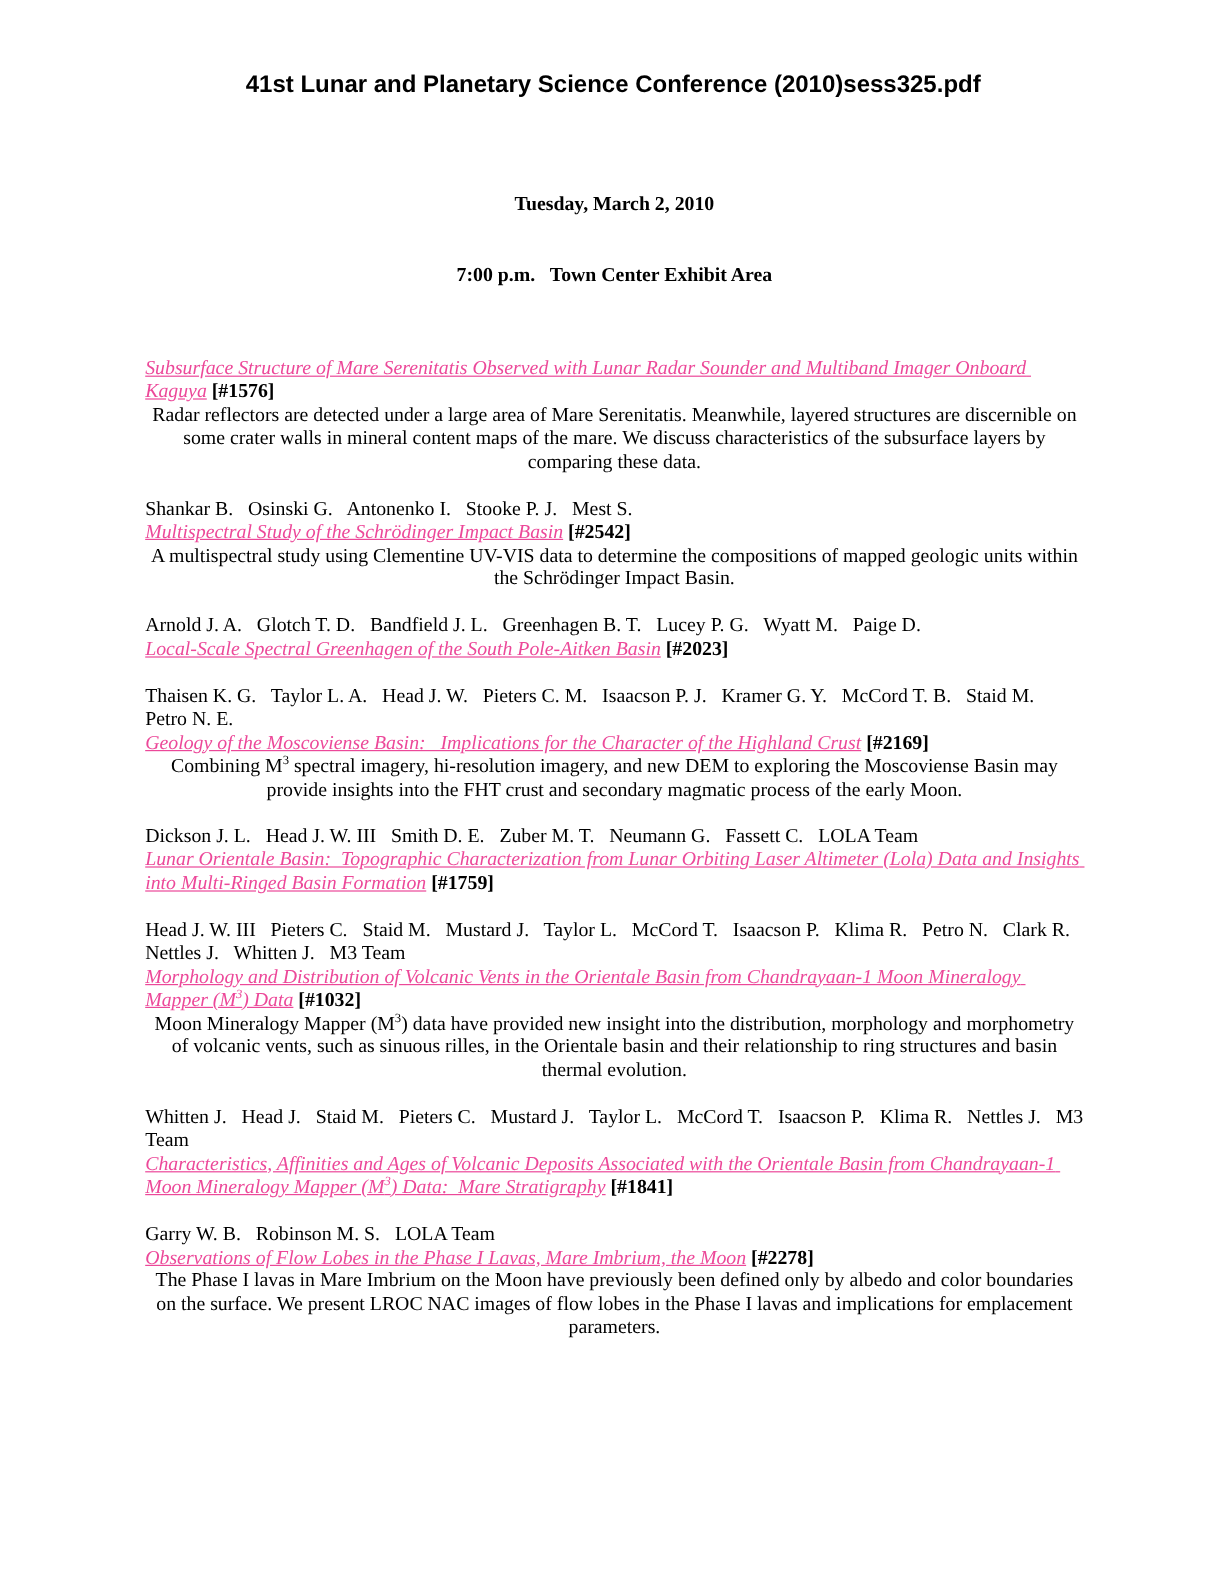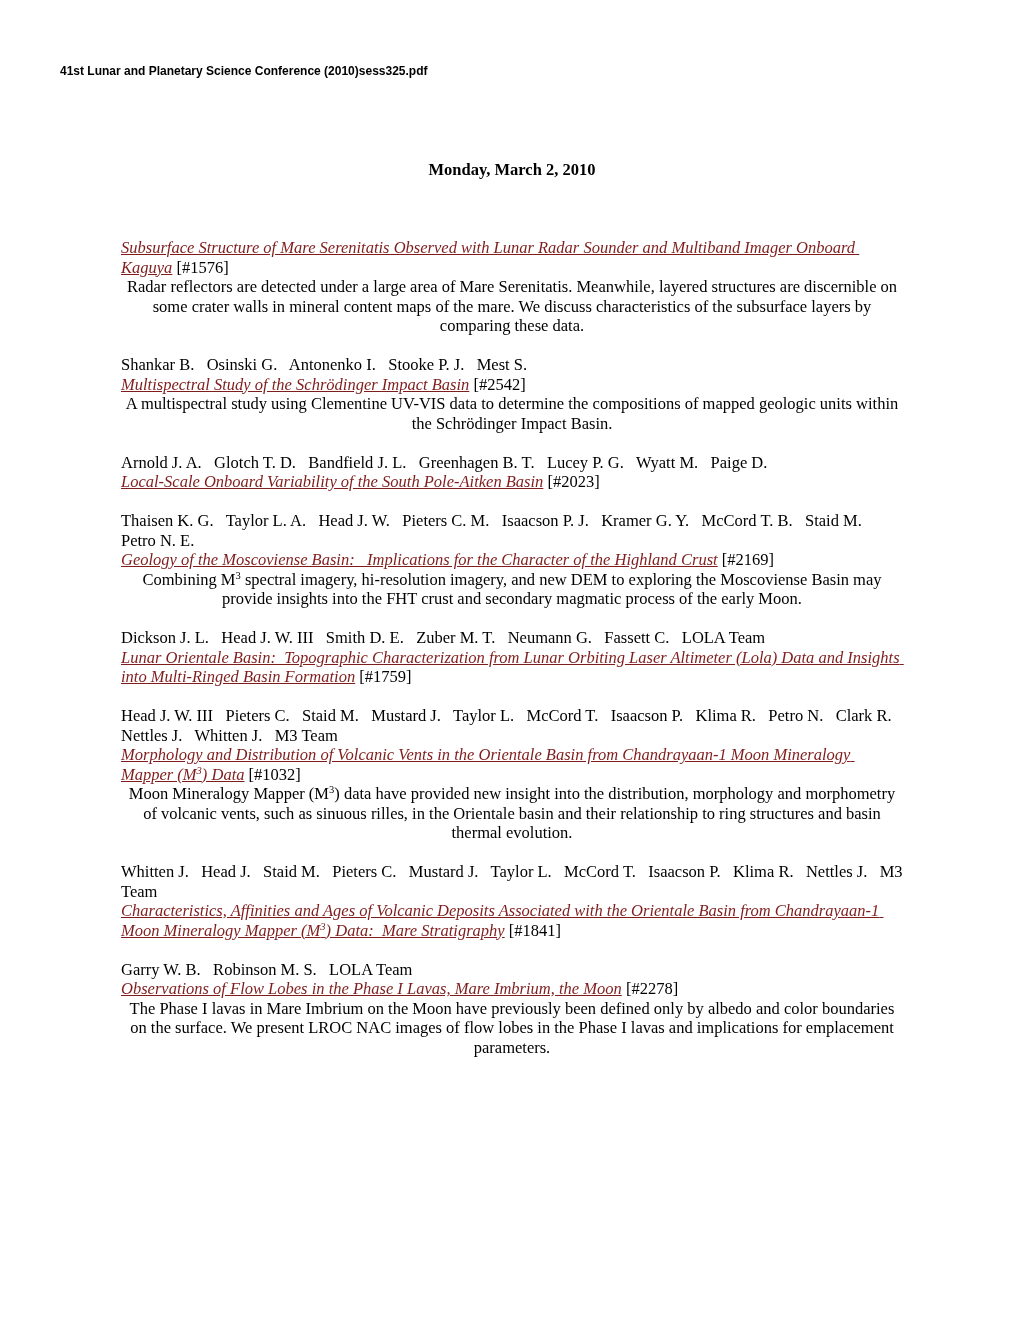--- a/index.html
+++ b/index.html
@@ -13,24 +13,24 @@
     height: 1320px;
     color: #000000;
     font-family: "Liberation Serif", serif;
   }
   .page-header {
     position: absolute;
     left: 60px;
     top: 62px;
     width: 902px;
     display: flex;
-    justify-content: flex-start;
+    justify-content: center;
     font-family: "Liberation Sans", sans-serif;
     font-weight: 700;
-    font-size: 12px;
+    font-size: 20px;
     line-height: 18px;
   }
   .content {
     position: absolute;
     left: 121px;
     top: 121px;
     width: 782px;
     font-size: 16.5px;
     line-height: 19.5px;
   }
@@ -42,27 +42,27 @@
   .entry {
     margin-top: 19.5px;
   }
   .authors {
     white-space: pre-wrap;
   }
   .title-line {
     white-space: pre-wrap;
   }
   a.title {
-    color: #7f1d1d;
+    color: #ec4899;
     font-style: italic;
     text-decoration: underline;
     cursor: pointer;
   }
   .absno {
-    font-weight: 400;
+    font-weight: 700;
     color: #000000;
     text-align: center;
   }
   .abstract {
     white-space: normal;
     text-align: center;
   }
   sup {
     font-size: 10.5px;
     line-height: 0;
@@ -72,37 +72,38 @@
 </head>
 <body>
 
 <div class="page-header">
   <span>41st Lunar and Planetary Science Conference (2010)</span>
   <span>sess325.pdf</span>
 </div>
 
 <div class="content">
   <div class="session-heading">
-    <div>Monday, March 2, 2010</div>
+    <div>Tuesday, March 2, 2010</div>
+    <div>7:00 p.m.   Town Center Exhibit Area</div>
   </div>
   <div id="entries">
   <div class="entry">
     <div class="title-line"><a class="title">Subsurface Structure of Mare Serenitatis Observed with Lunar Radar Sounder and Multiband Imager Onboard Kaguya</a> <span class="absno">[#1576]</span></div>
     <div class="abstract">Radar reflectors are detected under a large area of Mare Serenitatis. Meanwhile, layered structures are discernible on some crater walls in mineral content maps of the mare. We discuss characteristics of the subsurface layers by comparing these data.</div>
   </div>
 
   <div class="entry">
     <div class="authors">Shankar B.   Osinski G.   Antonenko I.   Stooke P. J.   Mest S.</div>
     <div class="title-line"><a class="title">Multispectral Study of the Schrödinger Impact Basin</a> <span class="absno">[#2542]</span></div>
     <div class="abstract">A multispectral study using Clementine UV-VIS data to determine the compositions of mapped geologic units within the Schrödinger Impact Basin.</div>
   </div>
 
   <div class="entry">
     <div class="authors">Arnold J. A.   Glotch T. D.   Bandfield J. L.   Greenhagen B. T.   Lucey P. G.   Wyatt M.   Paige D.</div>
-    <div class="title-line"><a class="title">Local-Scale Onboard Variability of the South Pole-Aitken Basin</a> <span class="absno">[#2023]</span></div>
+    <div class="title-line"><a class="title">Local-Scale Spectral Greenhagen of the South Pole-Aitken Basin</a> <span class="absno">[#2023]</span></div>
   </div>
 
   <div class="entry">
     <div class="authors">Thaisen K. G.   Taylor L. A.   Head J. W.   Pieters C. M.   Isaacson P. J.   Kramer G. Y.   McCord T. B.   Staid M.   Petro N. E.</div>
     <div class="title-line"><a class="title">Geology of the Moscoviense Basin:   Implications for the Character of the Highland Crust</a> <span class="absno">[#2169]</span></div>
     <div class="abstract">Combining M<sup>3</sup> spectral imagery, hi-resolution imagery, and new DEM to exploring the Moscoviense Basin may provide insights into the FHT crust and secondary magmatic process of the early Moon.</div>
   </div>
 
   <div class="entry">
     <div class="authors">Dickson J. L.   Head J. W. III   Smith D. E.   Zuber M. T.   Neumann G.   Fassett C.   LOLA Team</div>

